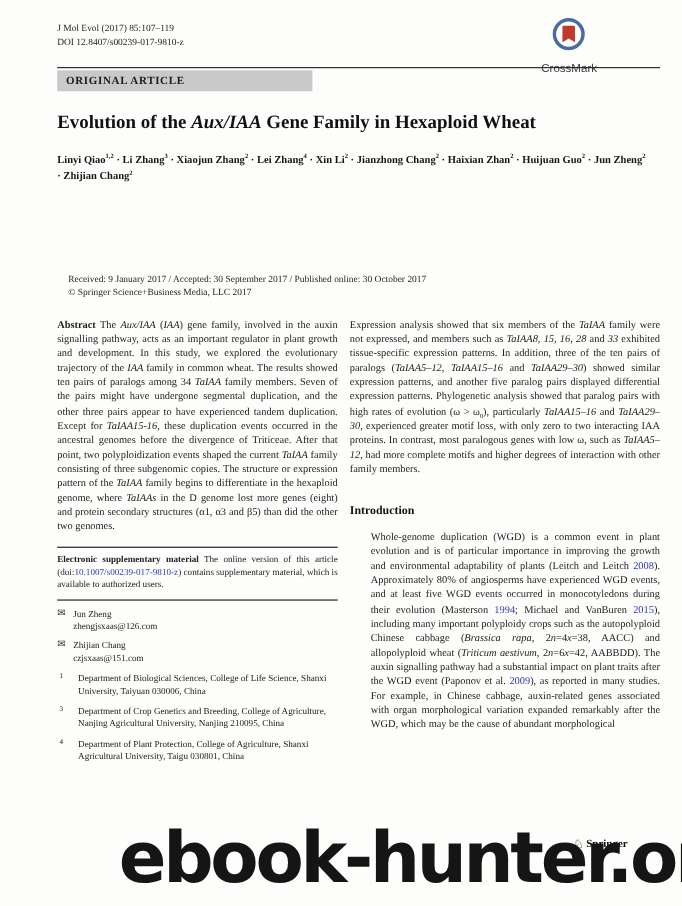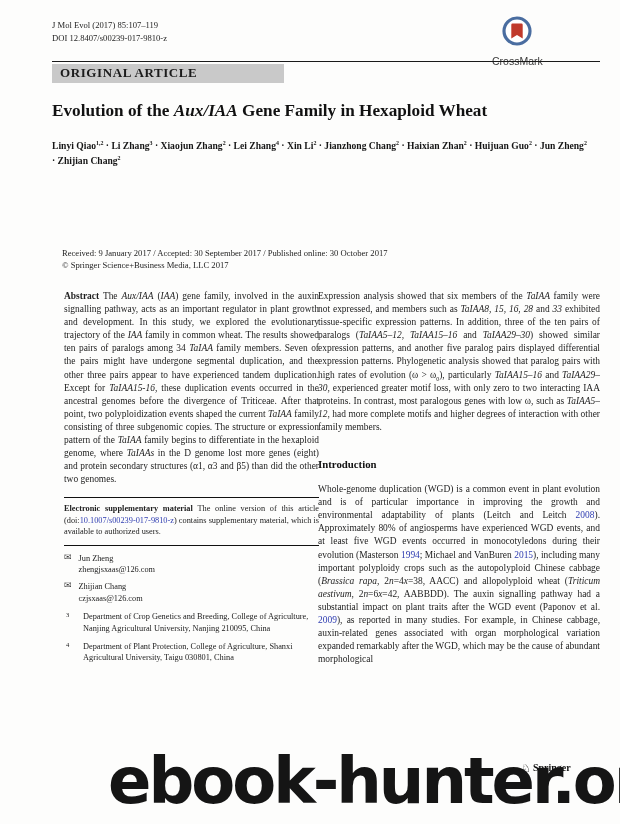--- a/index.html
+++ b/index.html
@@ -16,33 +16,33 @@
   sup{font-size:0.62em;line-height:0;vertical-align:super;}
   sub{font-size:0.62em;line-height:0;vertical-align:sub;}
 
   
   .journal-ref{left:52px;top:19px;font-size:8.6px;line-height:12.5px;color:#242424;}
   .crossmark{left:492px;top:16px;display:flex;align-items:center;gap:5px;cursor:pointer;flex-direction:column;}
   .cm-label{font-size:10.5px;color:#3c3c3c;font-family:"Liberation Sans","DejaVu Sans",sans-serif;}
   .top-rule{left:52px;top:61px;width:548px;height:1.4px;background:#1a1a1a;}
   .article-type{
     left:52px;top:63.5px;width:224px;height:19px;background:#c9c9c9;
-    font-size:13px;font-weight:bold;letter-spacing:0.6px;color:#1b1b1b;
+    font-size:10px;font-weight:bold;letter-spacing:0.6px;color:#1b1b1b;
     display:flex;align-items:center;padding-left:8px;
   }
 
   
   .title{left:52px;top:101px;width:548px;font-size:17.2px;font-weight:bold;color:#111;}
   .authors{left:52px;top:138px;width:540px;font-size:9.6px;font-weight:bold;line-height:15px;color:#161616;}
   .received{left:52px;top:247px;width:548px;font-size:8.6px;line-height:12px;color:#242424;margin-left:10px;}
 
   
-  .col-left{left:52px;top:290px;width:255px;margin-left:12px;}
+  .col-left{left:52px;top:290px;width:255px;}
   .col-right{left:318px;top:290px;width:282px;height:486px;overflow:hidden;}
-  .para{font-size:9.45px;line-height:13.1px;text-align:justify;color:#1c1c1c;}
+  .para{font-size:9.45px;line-height:13.1px;text-align:justify;color:#1c1c1c;margin-left:19px;}
   .esm{margin-top:11px;border-top:1.5px solid #111;padding-top:5px;
        font-size:8.3px;line-height:11.4px;text-align:justify;color:#222;}
   .foot-rule{margin-top:7px;border-top:1px solid #111;height:0;}
   .correspondence{margin-top:7px;}
   .email-block{display:flex;gap:7px;margin-bottom:6px;font-size:8.3px;line-height:11.4px;}
   .env-icon{font-size:9px;color:#333;flex:0 0 auto;margin-top:-1px;}
   .affiliation{position:relative;padding-left:19px;margin-top:7px;
                font-size:8.3px;line-height:11.4px;color:#222;}
   .aff-num{position:absolute;left:2px;top:-2px;font-size:6.5px;}
   .keywords{margin-top:12px;font-size:9.45px;line-height:13.1px;}
@@ -107,26 +107,30 @@
       <span class="env-icon">✉</span>
       <span>
         <div>Jun Zheng</div>
         <div>zhengjsxaas@126.com</div>
       </span>
     </div>
     <div class="email-block">
       <span class="env-icon">✉</span>
       <span>
         <div>Zhijian Chang</div>
-        <div>czjsxaas@126.com</div>
+        <div>czjsxaas@151.com</div>
       </span>
     </div>
   </div>
 
   <div>
+    <div class="affiliation">
+      <span class="aff-num">1</span>
+      <span>Department of Biological Sciences, College of Life Science, Shanxi University, Taiyuan 030006, China</span>
+    </div>
     <div class="affiliation">
       <span class="aff-num">3</span>
       <span>Department of Crop Genetics and Breeding, College of Agriculture, Nanjing Agricultural University, Nanjing 210095, China</span>
     </div>
     <div class="affiliation">
       <span class="aff-num">4</span>
       <span>Department of Plant Protection, College of Agriculture, Shanxi Agricultural University, Taigu 030801, China</span>
     </div>
   </div>
 </div>

